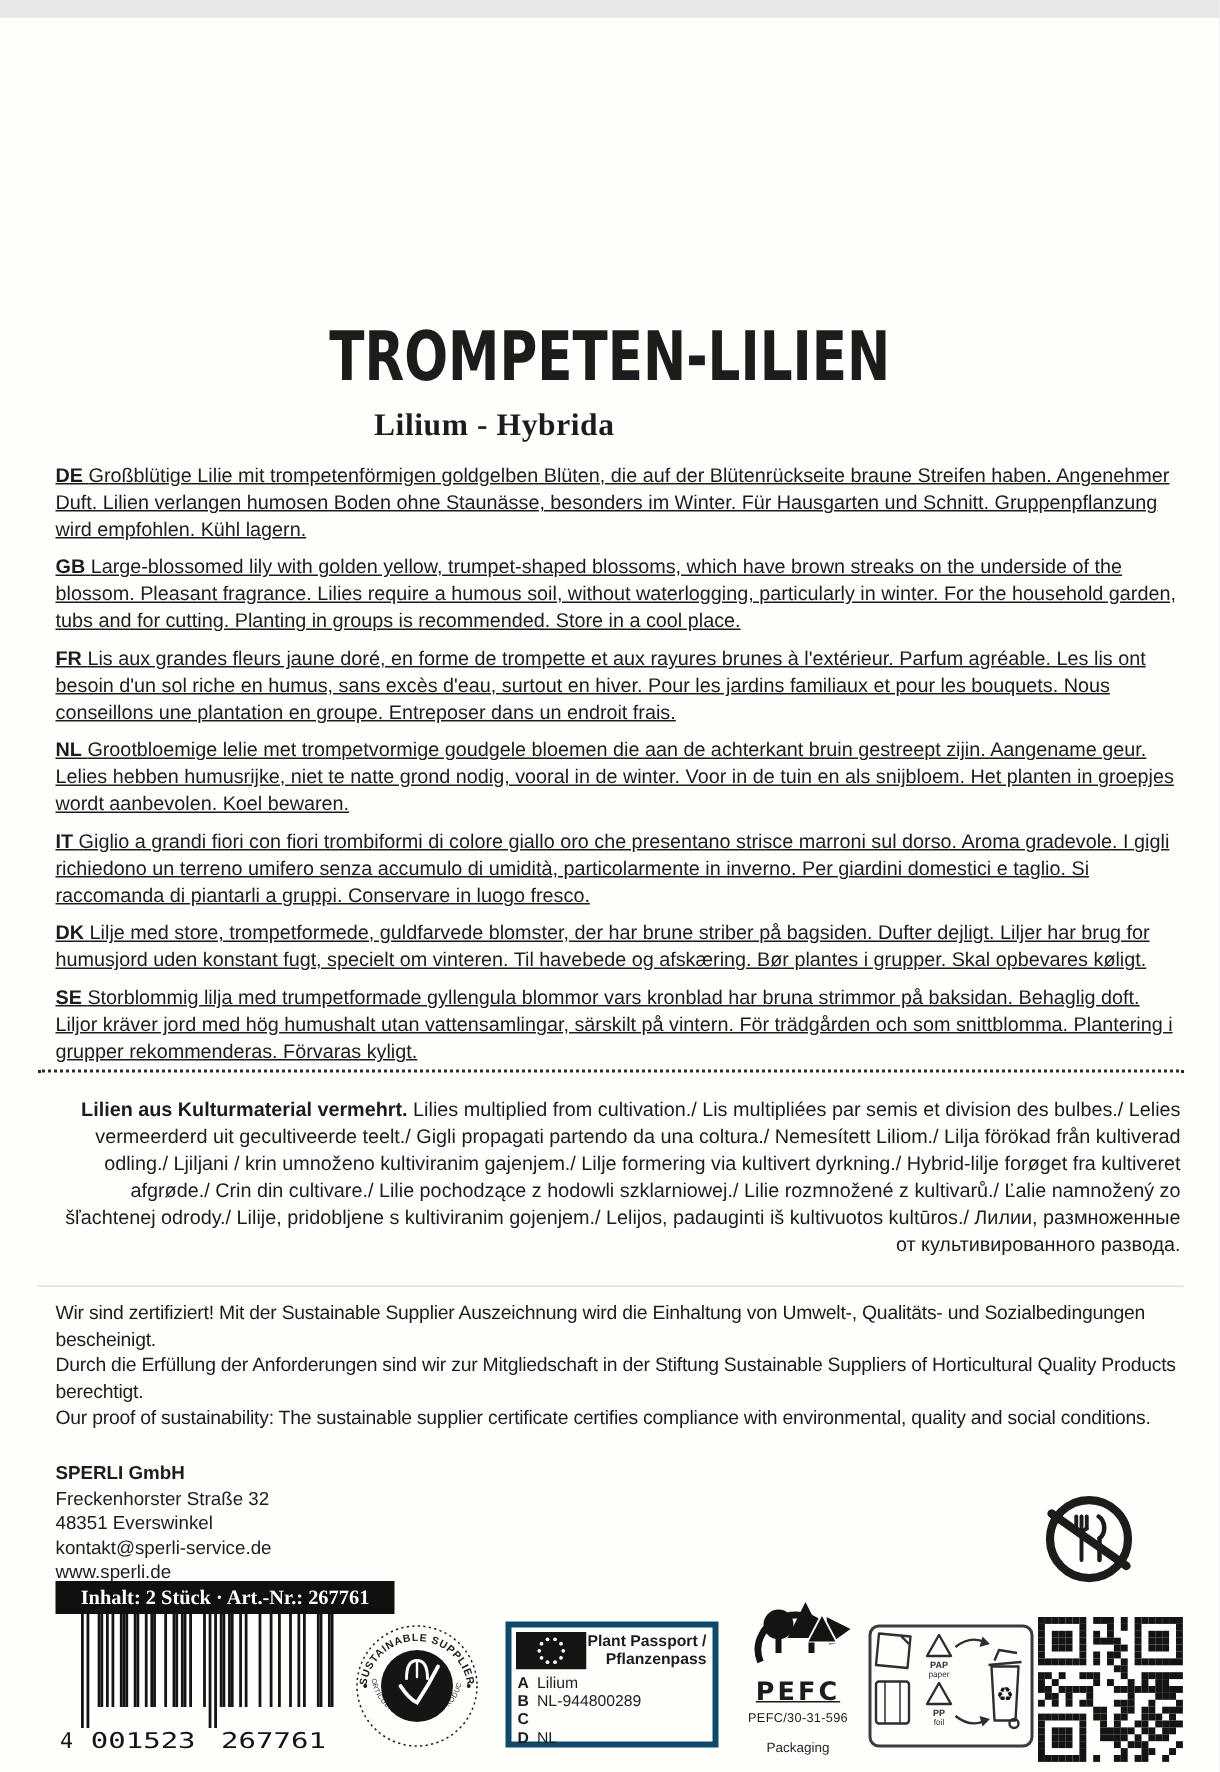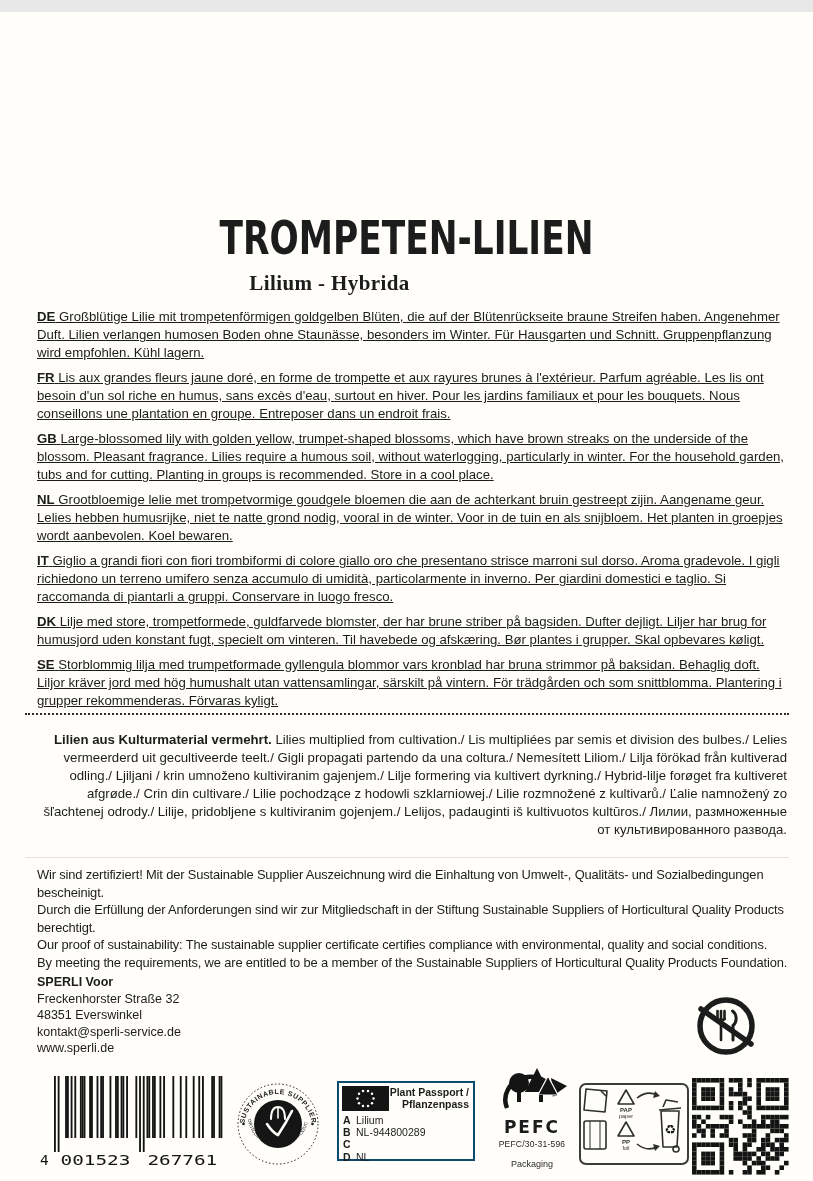--- a/index.html
+++ b/index.html
@@ -17,72 +17,71 @@
   .cult{position:absolute;left:37px;top:719px;width:750px;font-size:13.2px;line-height:18px;text-align:right;}
   .faintline{position:absolute;left:25px;top:845px;width:764px;height:0;border-top:1px solid #e2e1dc;}
   .cert{position:absolute;left:37px;top:854px;width:755px;font-size:12.9px;line-height:17.5px;letter-spacing:-.15px;}
   .addr{position:absolute;left:37px;top:962px;font-size:12.5px;line-height:16.5px;}
   .addr .co{font-weight:bold;}
   .contentbar{position:absolute;left:37px;top:1042px;width:226px;height:22px;background:#101010;
               color:#fffefa;display:flex;align-items:center;justify-content:center;
               font-family:"Liberation Serif",serif;font-weight:bold;font-size:13.6px;white-space:nowrap;}
   .barcode{position:absolute;left:40px;top:1064px;}
   .ssbadge{position:absolute;left:236px;top:1070px;}
-  .passport{position:absolute;left:337px;top:1069px;width:134px;height:76px;border:2px solid #0c4a6e;
+  .passport{position:absolute;left:337px;top:1069px;width:134px;height:76px;border:4px solid #0c4a6e;
             background:#fffefa;font-size:10.5px;}
   .passport .flag{position:absolute;left:3px;top:3px;}
   .passport .ptitle{position:absolute;right:4px;top:3px;text-align:right;font-weight:bold;font-size:10.5px;line-height:12px;}
   .passport .rows{position:absolute;left:4px;top:31px;right:3px;}
   .passport .prow{display:flex;height:12.2px;line-height:12.2px;}
   .passport .pk{font-weight:bold;width:13px;}
   .pefc{position:absolute;left:486px;top:1050px;width:92px;text-align:center;}
-  .pefc .name{font-family:"DejaVu Sans",sans-serif;font-weight:bold;font-size:17px;letter-spacing:2px;margin-top:1px;}
+  .pefc .name{font-family:"DejaVu Sans",sans-serif;font-weight:bold;font-size:17px;letter-spacing:2px;margin-top:1px;text-decoration:underline;}
   .pefc .code{font-size:8.5px;margin-top:2px;letter-spacing:.2px;}
   .pefc .plabel{font-size:9px;margin-top:10px;color:#2a2a2a;}
   .recycle{position:absolute;left:579px;top:1071px;width:106px;height:78px;border:2px solid #3c3c3c;
            border-radius:7px;background:#fffefa;}
   .qr{position:absolute;left:692px;top:1066px;}
   .notedible{position:absolute;left:694px;top:982px;}
 </style>
 </head>
 <body>
 
 <div class="page">
 
   <div class="title">TROMPETEN-LILIEN</div>
   <div class="subtitle">Lilium - Hybrida</div>
 
   <div class="descs">
     <p><b>DE</b> <span>Großblütige Lilie mit trompetenförmigen goldgelben Blüten, die auf der Blütenrückseite braune Streifen haben. Angenehmer Duft. Lilien verlangen humosen Boden ohne Staunässe, besonders im Winter. Für Hausgarten und Schnitt. Gruppenpflanzung wird empfohlen. Kühl lagern.</span></p>
+    <p><b>GB</b> <span>Large-blossomed lily with golden yellow, trumpet-shaped blossoms, which have brown streaks on the underside of the blossom. Pleasant fragrance. Lilies require a humous soil, without waterlogging, particularly in winter. For the household garden, tubs and for cutting. Planting in groups is recommended. Store in a cool place.</span></p>
     <p><b>FR</b> <span>Lis aux grandes fleurs jaune doré, en forme de trompette et aux rayures brunes à l'extérieur. Parfum agréable. Les lis ont besoin d'un sol riche en humus, sans excès d'eau, surtout en hiver. Pour les jardins familiaux et pour les bouquets. Nous conseillons une plantation en groupe. Entreposer dans un endroit frais.</span></p>
-    <p><b>GB</b> <span>Large-blossomed lily with golden yellow, trumpet-shaped blossoms, which have brown streaks on the underside of the blossom. Pleasant fragrance. Lilies require a humous soil, without waterlogging, particularly in winter. For the household garden, tubs and for cutting. Planting in groups is recommended. Store in a cool place.</span></p>
     <p><b>NL</b> <span>Grootbloemige lelie met trompetvormige goudgele bloemen die aan de achterkant bruin gestreept zijin. Aangename geur. Lelies hebben humusrijke, niet te natte grond nodig, vooral in de winter. Voor in de tuin en als snijbloem. Het planten in groepjes wordt aanbevolen. Koel bewaren.</span></p>
     <p><b>IT</b> <span>Giglio a grandi fiori con fiori trombiformi di colore giallo oro che presentano strisce marroni sul dorso. Aroma gradevole. I gigli richiedono un terreno umifero senza accumulo di umidità, particolarmente in inverno. Per giardini domestici e taglio. Si raccomanda di piantarli a gruppi. Conservare in luogo fresco.</span></p>
     <p><b>DK</b> <span>Lilje med store, trompetformede, guldfarvede blomster, der har brune striber på bagsiden. Dufter dejligt. Liljer har brug for humusjord uden konstant fugt, specielt om vinteren. Til havebede og afskæring. Bør plantes i grupper. Skal opbevares køligt.</span></p>
     <p><b>SE</b> <span>Storblommig lilja med trumpetformade gyllengula blommor vars kronblad har bruna strimmor på baksidan. Behaglig doft. Liljor kräver jord med hög humushalt utan vattensamlingar, särskilt på vintern. För trädgården och som snittblomma. Plantering i grupper rekommenderas. Förvaras kyligt.</span></p>
   </div>
 
   <div class="dotline"></div>
 
   <div class="cult">
     <b>Lilien aus Kulturmaterial vermehrt.</b>
     <span>Lilies multiplied from cultivation./ Lis multipliées par semis et division des bulbes./ Lelies vermeerderd uit gecultiveerde teelt./ Gigli propagati partendo da una coltura./ Nemesített Liliom./ Lilja förökad från kultiverad odling./ Ljiljani / krin umnoženo kultiviranim gajenjem./ Lilje formering via kultivert dyrkning./ Hybrid-lilje forøget fra kultiveret afgrøde./ Crin din cultivare./ Lilie pochodzące z hodowli szklarniowej./ Lilie rozmnožené z kultivarů./ Ľalie namnožený zo šľachtenej odrody./ Lilije, pridobljene s kultiviranim gojenjem./ Lelijos, padauginti iš kultivuotos kultūros./ Лилии, размноженные от культивированного развода.</span>
   </div>
 
   <div class="faintline"></div>
 
   <div class="cert">
     <div>Wir sind zertifiziert! Mit der Sustainable Supplier Auszeichnung wird die Einhaltung von Umwelt-, Qualitäts- und Sozialbedingungen bescheinigt.</div>
     <div>Durch die Erfüllung der Anforderungen sind wir zur Mitgliedschaft in der Stiftung Sustainable Suppliers of Horticultural Quality Products berechtigt.</div>
     <div>Our proof of sustainability: The sustainable supplier certificate certifies compliance with environmental, quality and social conditions.</div>
-    <div>By meeting the requirements, we are entitled to be a member of the Sustainable Suppliers of Horticultural Quality Products Foundation.</div>
   </div>
 
   <div class="addr">
-    <div class="co">SPERLI Voor</div>
+    <div class="co">SPERLI GmbH</div>
     <div>Freckenhorster Straße 32</div>
     <div>48351 Everswinkel</div>
     <div>kontakt@sperli-service.de</div>
     <div>www.sperli.de</div>
   </div>
 
   <div class="notedible">
     <svg width="64" height="64" viewBox="0 0 64 64">
       <circle cx="32" cy="32" r="26" fill="none" stroke="#1c1c1c" stroke-width="5.5"></circle>
       <g stroke="#1c1c1c" stroke-width="2.6" stroke-linecap="round" fill="none">
@@ -90,20 +89,23 @@
           <path d="M27 17 v8"></path>
           <path d="M30.5 17 v8"></path>
         <path d="M23.5 25 q3.5 3 7 0"></path>
         <path d="M27 27 v19"></path>
       </g>
       <path d="M38.5 17 c4.5 3 5 11 0.5 14.5 l0 14.5" fill="none" stroke="#1c1c1c" stroke-width="3" stroke-linecap="round"></path>
       <line x1="7" y1="15" x2="57" y2="50" stroke="#1c1c1c" stroke-width="5.5" stroke-linecap="round"></line>
     </svg>
   </div>
 
+  <div class="contentbar">
+    <span>Inhalt: 2 Stück · Art.-Nr.: 267761</span>
+  </div>
 
   <div class="barcode"><svg width="202" height="92" viewBox="0 0 202 92">
         <g fill="#141414">
           <rect x="14.00" y="0" width="1.85" height="76"></rect>
           <rect x="17.70" y="0" width="1.85" height="76"></rect>
           <rect x="25.10" y="0" width="1.85" height="62"></rect>
           <rect x="26.95" y="0" width="1.85" height="62"></rect>
           <rect x="30.65" y="0" width="1.85" height="62"></rect>
           <rect x="34.35" y="0" width="1.85" height="62"></rect>
           <rect x="39.90" y="0" width="1.85" height="62"></rect>

